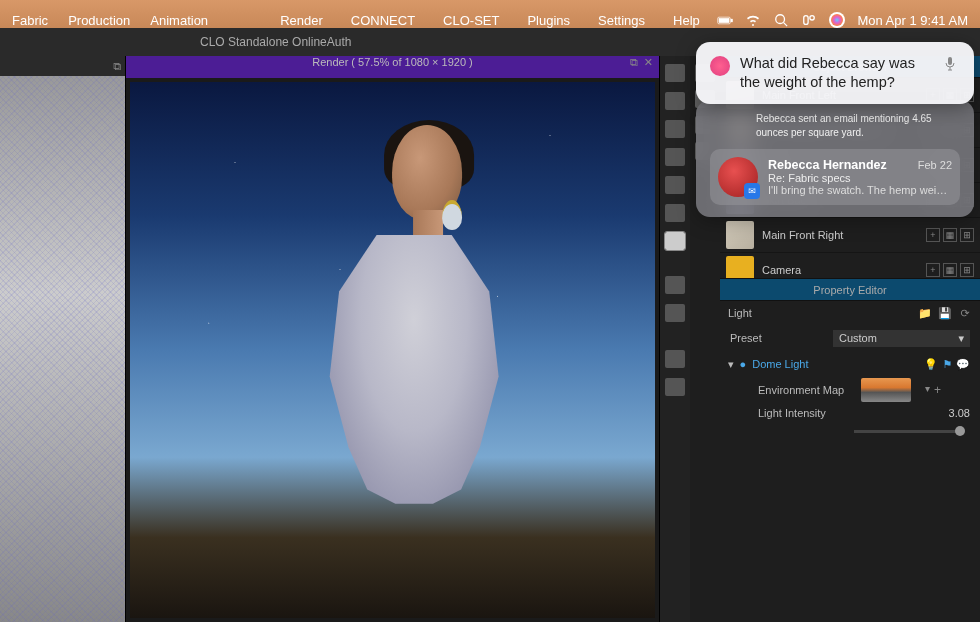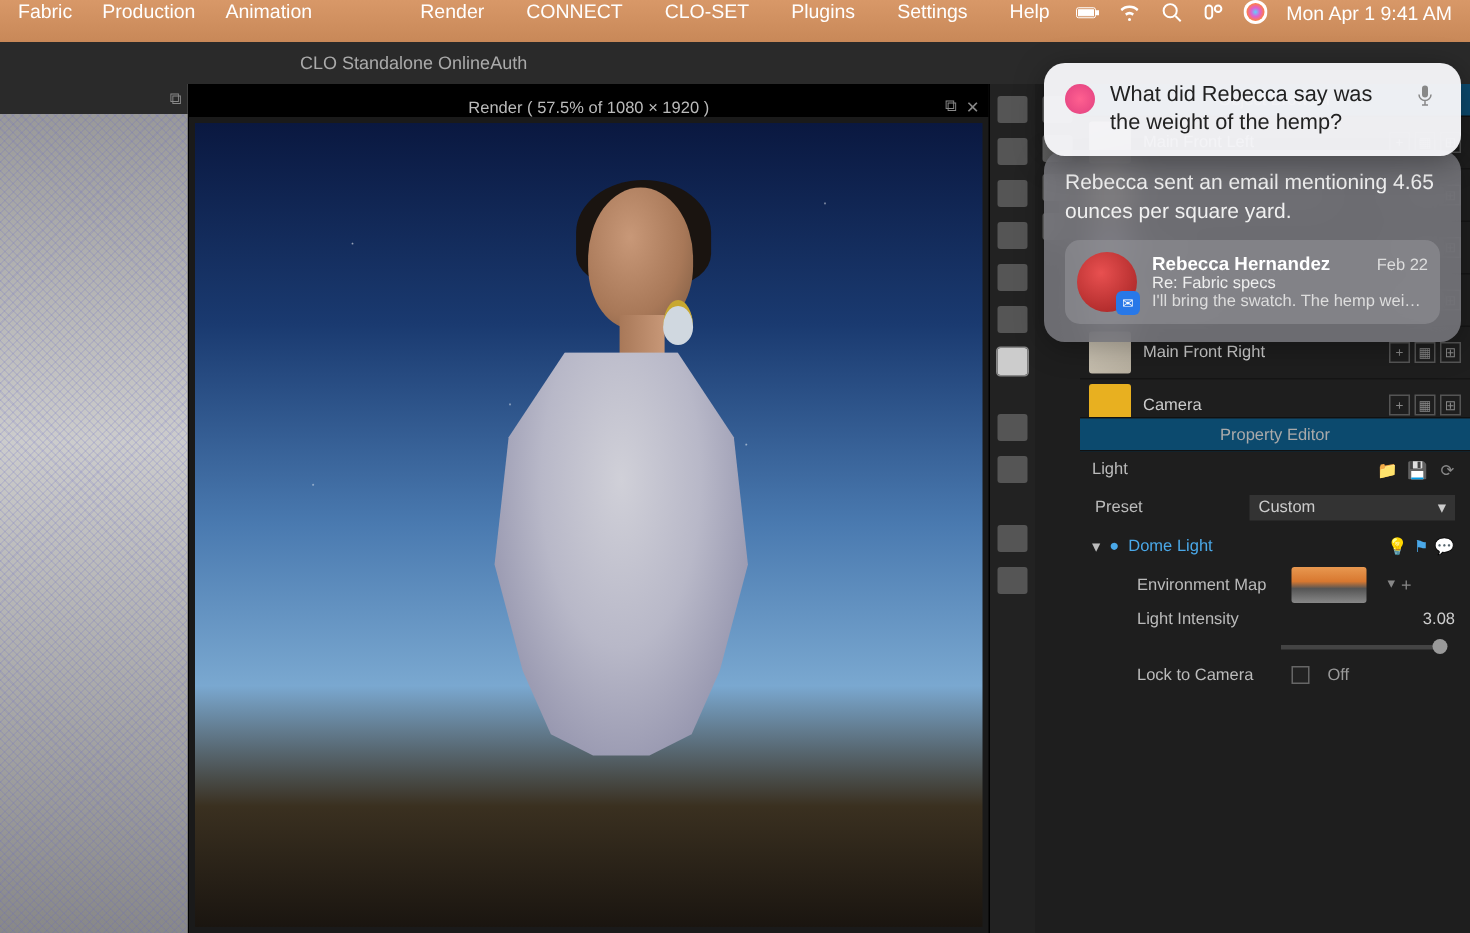--- a/index.html
+++ b/index.html
@@ -1,40 +1,40 @@
 <!DOCTYPE html>
 <html><head>
 <meta charset="utf-8">
 <style>
 * { margin: 0; padding: 0; box-sizing: border-box; font-family: -apple-system, BlinkMacSystemFont, "Segoe UI", sans-serif; }
 body { width: 980px; height: 622px; overflow: hidden; background: #1a1a1a; position: relative; }
 
 
-.menubar { height: 28px; background: linear-gradient(180deg, #d89868 0%, #c88858 100%); display: flex; align-items: flex-start; padding: 0 12px; color: #fff; font-size: 13px; position: relative; z-index: 10; }
+.menubar { height: 28px; background: linear-gradient(180deg, #d89868 0%, #c88858 100%); display: flex; align-items: flex-end; padding: 0 12px; color: #fff; font-size: 13px; position: relative; z-index: 10; }
 .menubar-left { display: flex; gap: 20px; }
 .menubar-center { position: absolute; left: 50%; transform: translateX(-50%); display: flex; gap: 28px; }
 .menubar-right { margin-left: auto; display: flex; gap: 12px; align-items: center; }
 .menubar-item { cursor: default; }
 .status-icon { width: 16px; height: 16px; display: inline-flex; align-items: center; justify-content: center; }
 
 
 .titlebar { height: 28px; background: #2a2a2a; display: flex; align-items: center; padding-left: 200px; color: #aaa; font-size: 12px; }
 
 
 .main { display: flex; height: calc(622px - 56px); background: #1a1a1a; }
 
 
 .left-panel { width: 125px; background: linear-gradient(135deg, #888 0%, #bbb 50%, #999 100%); position: relative; }
 .left-panel-header { height: 20px; background: #2a2a2a; display: flex; justify-content: flex-end; padding-right: 4px; align-items: center; }
 .wireframe-placeholder { width: 100%; height: calc(100% - 20px); background: linear-gradient(180deg, #999 0%, #ccc 40%, #888 100%); position: relative; overflow: hidden; }
 .wireframe-placeholder::after { content: ""; position: absolute; inset: 0; background: repeating-linear-gradient(45deg, transparent, transparent 3px, rgba(100,100,200,0.15) 3px, rgba(100,100,200,0.15) 4px), repeating-linear-gradient(-45deg, transparent, transparent 3px, rgba(100,100,200,0.15) 3px, rgba(100,100,200,0.15) 4px); }
 
 
 .center-panel { flex: 1; display: flex; flex-direction: column; background: #1a1a1a; border-left: 1px solid #000; border-right: 1px solid #000; }
-.render-header { height: 22px; background: #000000; display: flex; align-items: flex-end; justify-content: center; color: #bbb; font-size: 11px; position: relative; }
+.render-header { height: 22px; background: #4c1d95; display: flex; align-items: flex-start; justify-content: center; color: #bbb; font-size: 11px; position: relative; }
 .render-header-right { position: absolute; right: 6px; display: flex; gap: 6px; }
 .render-viewport { flex: 1; margin: 4px; background: linear-gradient(180deg, #0a1840 0%, #1a3a70 25%, #4a7ab0 50%, #7aa8d0 70%, #3a3020 85%, #1a1510 100%); position: relative; overflow: hidden; }
 .render-stars { position: absolute; inset: 0; background-image: radial-gradient(1px 1px at 20% 15%, #fff, transparent), radial-gradient(1px 1px at 60% 25%, #fff, transparent), radial-gradient(1px 1px at 80% 10%, #fff, transparent), radial-gradient(1px 1px at 40% 35%, #fff, transparent), radial-gradient(1px 1px at 15% 45%, #fff, transparent), radial-gradient(1px 1px at 70% 40%, #fff, transparent); opacity: 0.6; }
 .render-figure { position: absolute; left: 50%; top: 8%; transform: translateX(-45%); width: 55%; height: 88%; }
 .figure-head { position: absolute; top: 0; left: 45%; width: 70px; height: 95px; background: radial-gradient(ellipse at 40% 35%, #c89878 0%, #a87858 60%, #785840 100%); border-radius: 50% 50% 45% 45%; }
 .figure-hair { position: absolute; top: -5px; left: 42%; width: 90px; height: 70px; background: #1a1410; border-radius: 50% 50% 30% 30%; }
 .figure-neck { position: absolute; top: 85px; left: 52%; width: 30px; height: 35px; background: linear-gradient(90deg, #a87858, #c89878); }
 .figure-body { position: absolute; top: 110px; left: 20%; width: 65%; height: 60%; background: radial-gradient(ellipse at 50% 30%, #d0d0d8 0%, #b8b8c8 40%, #9898b0 70%, #808098 100%); border-radius: 30% 30% 20% 20% / 15% 15% 20% 20%; clip-path: polygon(30% 0%, 70% 0%, 90% 20%, 95% 50%, 85% 75%, 75% 90%, 60% 95%, 40% 95%, 25% 90%, 15% 75%, 5% 50%, 10% 20%); }
 .figure-earring { position: absolute; top: 75px; left: 62%; width: 20px; height: 30px; background: #d0d8e0; border-radius: 50% 50% 50% 50% / 60% 60% 40% 40%; border-top: 4px solid #c8a830; }
 
@@ -81,21 +81,21 @@
 .slider-thumb { position: absolute; width: 10px; height: 10px; background: #999; border-radius: 50%; top: -4px; }
 .checkbox { width: 12px; height: 12px; border: 1px solid #666; background: #222; }
 
 
 .siri-popup { position: absolute; top: 42px; right: 6px; width: 278px; background: rgba(245,245,248,0.97); border-radius: 14px; padding: 12px 14px; box-shadow: 0 4px 20px rgba(0,0,0,0.35); z-index: 100; display: flex; align-items: flex-start; gap: 10px; }
 .siri-icon { width: 20px; height: 20px; border-radius: 50%; background: radial-gradient(circle, #ff6090, #e04080); flex-shrink: 0; margin-top: 2px; }
 .siri-query { font-size: 14.5px; color: #222; font-weight: 500; line-height: 1.3; flex: 1; }
 .siri-mic { width: 16px; height: 16px; color: #888; flex-shrink: 0; margin-top: 2px; }
 
 .siri-response { position: absolute; top: 100px; right: 6px; width: 278px; background: rgba(120,120,125,0.88); backdrop-filter: blur(10px); border-radius: 14px; padding: 12px 14px; box-shadow: 0 4px 20px rgba(0,0,0,0.3); z-index: 99; }
-.siri-answer { font-size: 14px; color: #f0f0f0; line-height: 1.35; margin-bottom: 10px; }
+.siri-answer { font-size: 10px; color: #f0f0f0; line-height: 1.35; margin-bottom: 10px; margin-left: 46px; }
 .email-card { background: rgba(150,150,155,0.55); border-radius: 10px; padding: 8px; display: flex; gap: 10px; align-items: center; }
 .email-avatar { width: 40px; height: 40px; border-radius: 50%; background: radial-gradient(circle at 40% 35%, #e85050, #a02020); flex-shrink: 0; position: relative; }
 .email-badge { position: absolute; bottom: -2px; right: -2px; width: 16px; height: 16px; background: #2878e8; border-radius: 4px; display: flex; align-items: center; justify-content: center; font-size: 9px; color: #fff; }
 .email-body { flex: 1; min-width: 0; }
 .email-top { display: flex; justify-content: space-between; align-items: baseline; }
 .email-sender { font-size: 12.5px; font-weight: 600; color: #fff; }
 .email-date { font-size: 11px; color: #ddd; }
 .email-subject { font-size: 11px; color: #eee; }
 .email-preview { font-size: 11px; color: #ddd; white-space: nowrap; overflow: hidden; text-overflow: ellipsis; }
 </style>
@@ -312,25 +312,20 @@
       </div>
       <div class="prop-row" style="padding-left:38px;flex-wrap:wrap;height:auto;padding-top:4px;padding-bottom:4px;">
         <span class="prop-label">Light Intensity</span>
         <span class="num-val">3.08</span>
         <div style="width:100%;display:flex;justify-content:flex-end;margin-top:3px;">
           <div class="slider">
               <div class="slider-thumb" style="left:92%;"></div>
             </div>
         </div>
       </div>
-      <div class="prop-row" style="padding-left:38px;">
-        <span class="prop-label">Lock to Camera</span>
-        <div class="checkbox"></div>
-        <span style="font-size:11px;color:#999;margin-left:4px;">Off</span>
-      </div>
     </div>
   </div>
 </div>
 
 <div class="siri-popup">
   <div class="siri-icon"></div>
   <div class="siri-query">What did Rebecca say was the weight of the hemp?</div>
   <div class="siri-mic">
     <svg viewBox="0 0 12 16" width="12" height="16" fill="#888">
         <rect x="4" y="1" width="4" height="8" rx="2"></rect>

